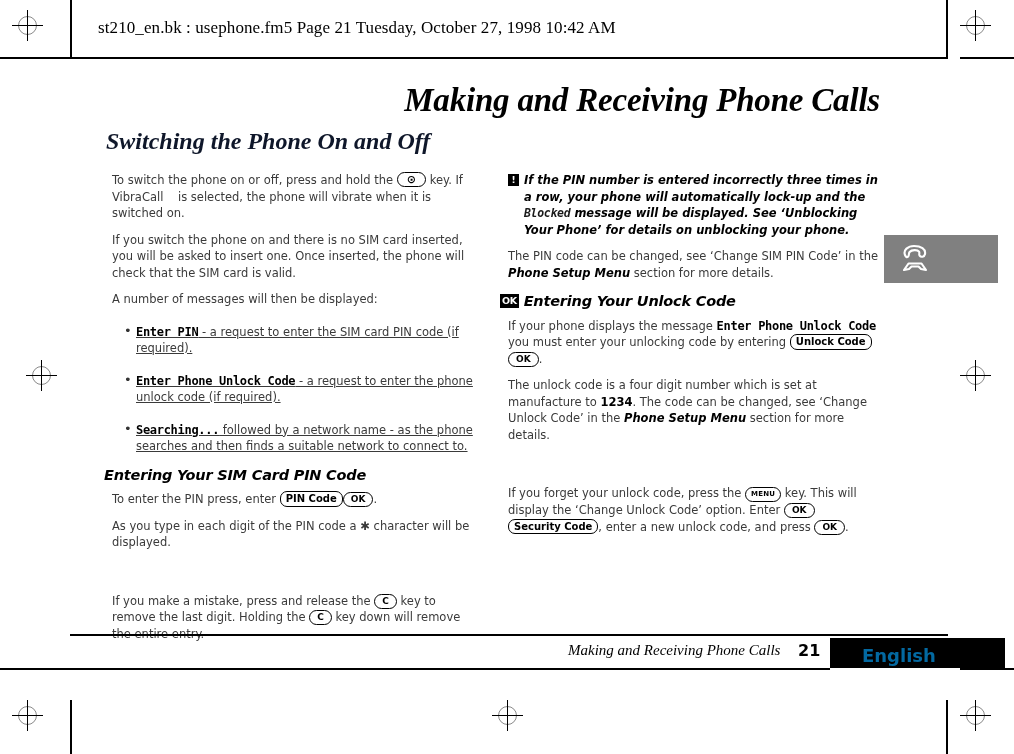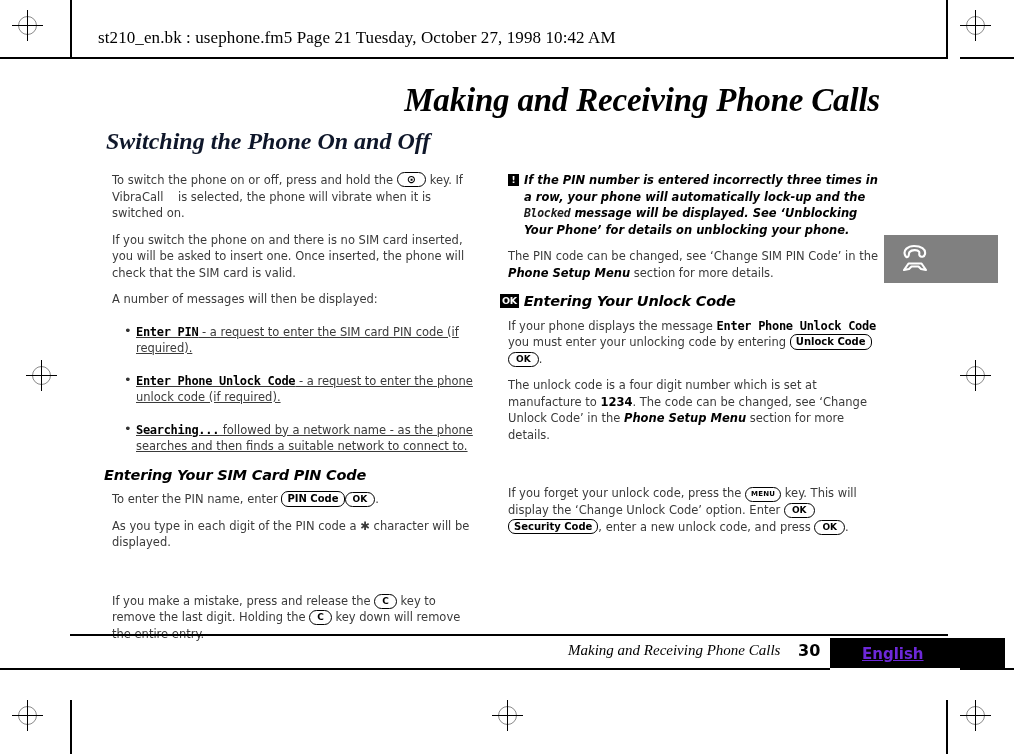--- a/index.html
+++ b/index.html
@@ -59,21 +59,21 @@
   }
   .page-frame-line-right-b {
     position: absolute;
     left: 946px; top: 700px; width: 2px; height: 54px; background: #000;
   }
 
   
   .doc-header {
     position: absolute;
     left: 98px;
-    top: 28px;
+    top: 18px;
     font-family: "Liberation Serif", "DejaVu Serif", serif;
     font-size: 17px;
     color: #000;
     white-space: nowrap;
     letter-spacing: 0.1px;
   }
   .header-rule {
     position: absolute;
     left: 70px;
     top: 57px;
@@ -291,25 +291,24 @@
     left: 830px;
     top: 638px;
     width: 175px;
     height: 30px;
     background: #000;
   }
   .footer-lang-text {
     position: absolute;
     left: 862px;
     top: 645px;
-    color: #6d28d9;
-    font-family: "DejaVu Sans", sans-serif;
-    font-weight: bold;
-    font-size: 15px;
-    text-decoration: underline;
+    color: #0369a1;
+    font-family: "DejaVu Sans", sans-serif;
+    font-weight: bold;
+    font-size: 18px;
   }
   .footer-bottom-rule {
     position: absolute;
     left: 70px;
     top: 668px;
     width: 760px;
     height: 2px;
     background: #000;
   }
 </style>
@@ -386,21 +385,21 @@
       <span class="lcd-b">Enter Phone Unlock Code</span><span> - a request to enter the phone unlock code (if required).</span>
     </li>
     <li>
       <span class="lcd-b">Searching...</span><span> followed by a network name - as the phone searches and then finds a suitable network to connect to.</span>
     </li>
   </ul>
 
   <div class="sub-head">Entering Your SIM Card PIN Code</div>
 
   <p class="body">
-    <span>To enter the PIN name, enter </span><span class="key-rect">PIN Code</span><span class="key-oval">OK</span><span>.</span>
+    <span>To enter the PIN press, enter </span><span class="key-rect">PIN Code</span><span class="key-oval">OK</span><span>.</span>
   </p>
 
   <p class="body">As you type in each digit of the PIN code a ✱ character will be displayed.</p>
 
   <p class="body">
     <span>If you make a mistake, press and release the </span><span class="key-oval">C</span><span> key to remove the last digit. Holding the </span><span class="key-oval">C</span><span> key down will remove the entire entry.</span>
   </p>
 
 
 
@@ -438,15 +437,15 @@
 <div class="side-tab">
   <svg width="34" height="32" viewBox="0 0 34 32">
     <path d="M7 12 C5 7, 10 3, 16 3 C23 3, 28 6, 27 11 C26.4 14, 23 14.6, 21.6 12.6 C20.6 11.2, 22 10, 21 8.6 C19.6 6.6, 13.6 6.6, 11.6 9 C10.4 10.4, 11.4 12.2, 10.2 13.4 C8.8 14.8, 7.8 14, 7 12 Z" fill="none" stroke="#ffffff" stroke-width="2.1" stroke-linejoin="round"></path>
     <path d="M6 27 L10.5 20.5 L23.5 20.5 L28 27 L23 26 L20.5 23.5 L13.5 23.5 L11 26 Z" fill="none" stroke="#ffffff" stroke-width="2.1" stroke-linejoin="round"></path>
   </svg>
 </div>
 
 <div class="footer-rule"></div>
 <div class="footer-lang-band"></div>
 <div class="footer-running">Making and Receiving Phone Calls</div>
-<div class="footer-pageno">30</div>
+<div class="footer-pageno">21</div>
 <div class="footer-lang-text">English</div>
 <div class="footer-bottom-rule"></div>
 
 </body></html>

